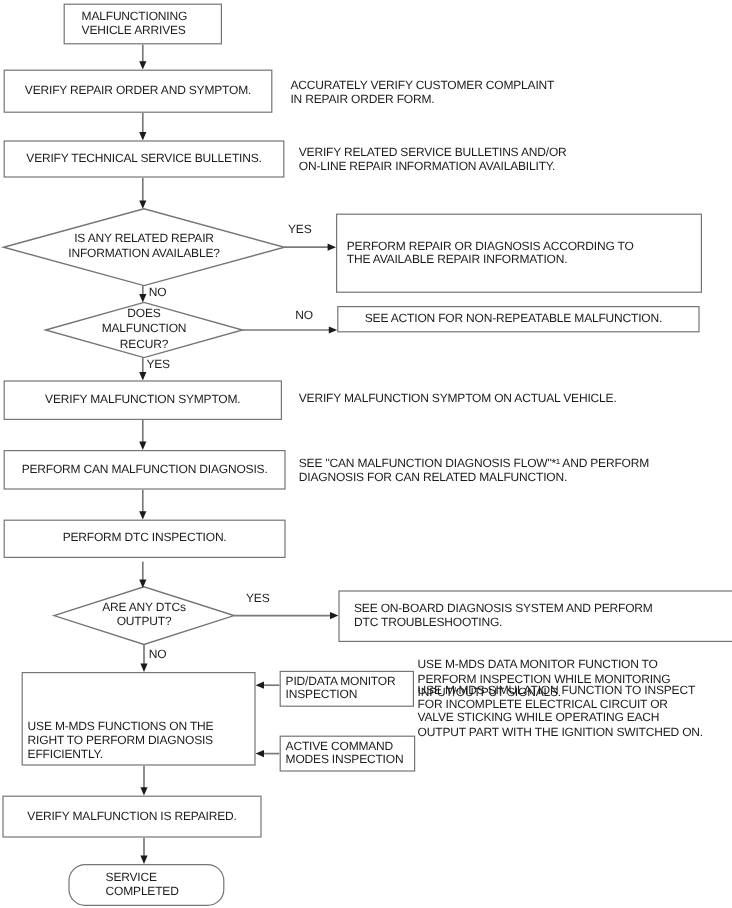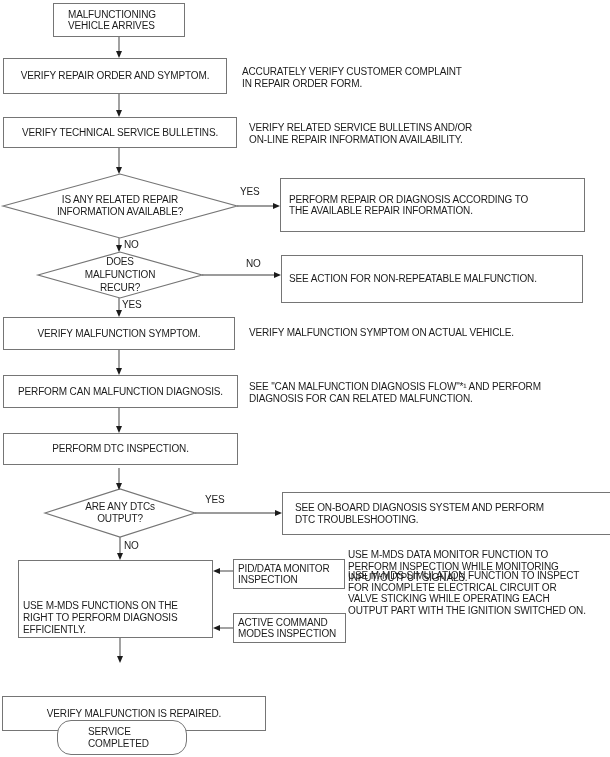--- a/index.html
+++ b/index.html
@@ -101,32 +101,32 @@
       </g>
   </svg>
 
   <div class="box left pre" style="left:53px;top:3px;width:132px;height:34px;padding-left:14px;">MALFUNCTIONING
 VEHICLE ARRIVES</div>
   <div class="box center" style="left:3px;top:58px;width:224px;height:36px;">VERIFY REPAIR ORDER AND SYMPTOM.</div>
   <div class="box center" style="left:3px;top:117px;width:234px;height:31px;">VERIFY TECHNICAL SERVICE BULLETINS.</div>
   <div class="box center" style="left:3px;top:317px;width:232px;height:33px;">VERIFY MALFUNCTION SYMPTOM.</div>
   <div class="box center" style="left:3px;top:375px;width:235px;height:33px;">PERFORM CAN MALFUNCTION DIAGNOSIS.</div>
   <div class="box center" style="left:3px;top:433px;width:235px;height:32px;">PERFORM DTC INSPECTION.</div>
-  <div class="box center" style="left:2px;top:663px;width:264px;height:35px;margin-top:33px;">VERIFY MALFUNCTION IS REPAIRED.</div>
+  <div class="box center" style="left:2px;top:663px;width:216px;height:35px;">VERIFY MALFUNCTION IS REPAIRED.</div>
   <div class="box left pre" style="left:57px;top:720px;width:130px;height:35px;padding-left:30px;line-height:12px;border-radius:14px;">SERVICE
 COMPLETED</div>
 
   <div class="box" style="left:18px;top:560px;width:195px;height:78px;"></div>
   <div class="note" style="left:23px;top:600px;width:186px;line-height:11.8px;">USE M-MDS FUNCTIONS ON THE
 RIGHT TO PERFORM DIAGNOSIS
 EFFICIENTLY.</div>
 
-  <div class="box left pre" style="left:280px;top:178px;width:305px;height:54px;padding-left:8px;">PERFORM REPAIR OR DIAGNOSIS ACCORDING TO
+  <div class="box left pre" style="left:280px;top:178px;width:305px;height:66px;padding-left:8px;">PERFORM REPAIR OR DIAGNOSIS ACCORDING TO
 THE AVAILABLE REPAIR INFORMATION.</div>
-  <div class="box left" style="left:281px;top:255px;width:302px;height:48px;padding-left:7px;">SEE ACTION FOR NON-REPEATABLE MALFUNCTION.</div>
+  <div class="box left" style="left:281px;top:255px;width:302px;height:22px;padding-left:22px;">SEE ACTION FOR NON-REPEATABLE MALFUNCTION.</div>
   <div class="box left pre" style="left:282px;top:492px;width:354px;height:43px;padding-left:12px;">SEE ON-BOARD DIAGNOSIS SYSTEM AND PERFORM
 DTC TROUBLESHOOTING.</div>
   <div class="box left pre" style="left:233px;top:559px;width:112px;height:30px;padding-left:4px;line-height:11.3px;">PID/DATA MONITOR
 INSPECTION</div>
   <div class="box left pre" style="left:233px;top:613px;width:113px;height:30px;padding-left:4px;line-height:11.3px;">ACTIVE COMMAND
 MODES INSPECTION</div>
 
   <div class="dtext" style="left:20px;top:194px;width:200px;">IS ANY RELATED REPAIR
 INFORMATION AVAILABLE?</div>
   <div class="dtext" style="left:45px;top:256px;width:150px;line-height:12.8px;">DOES

